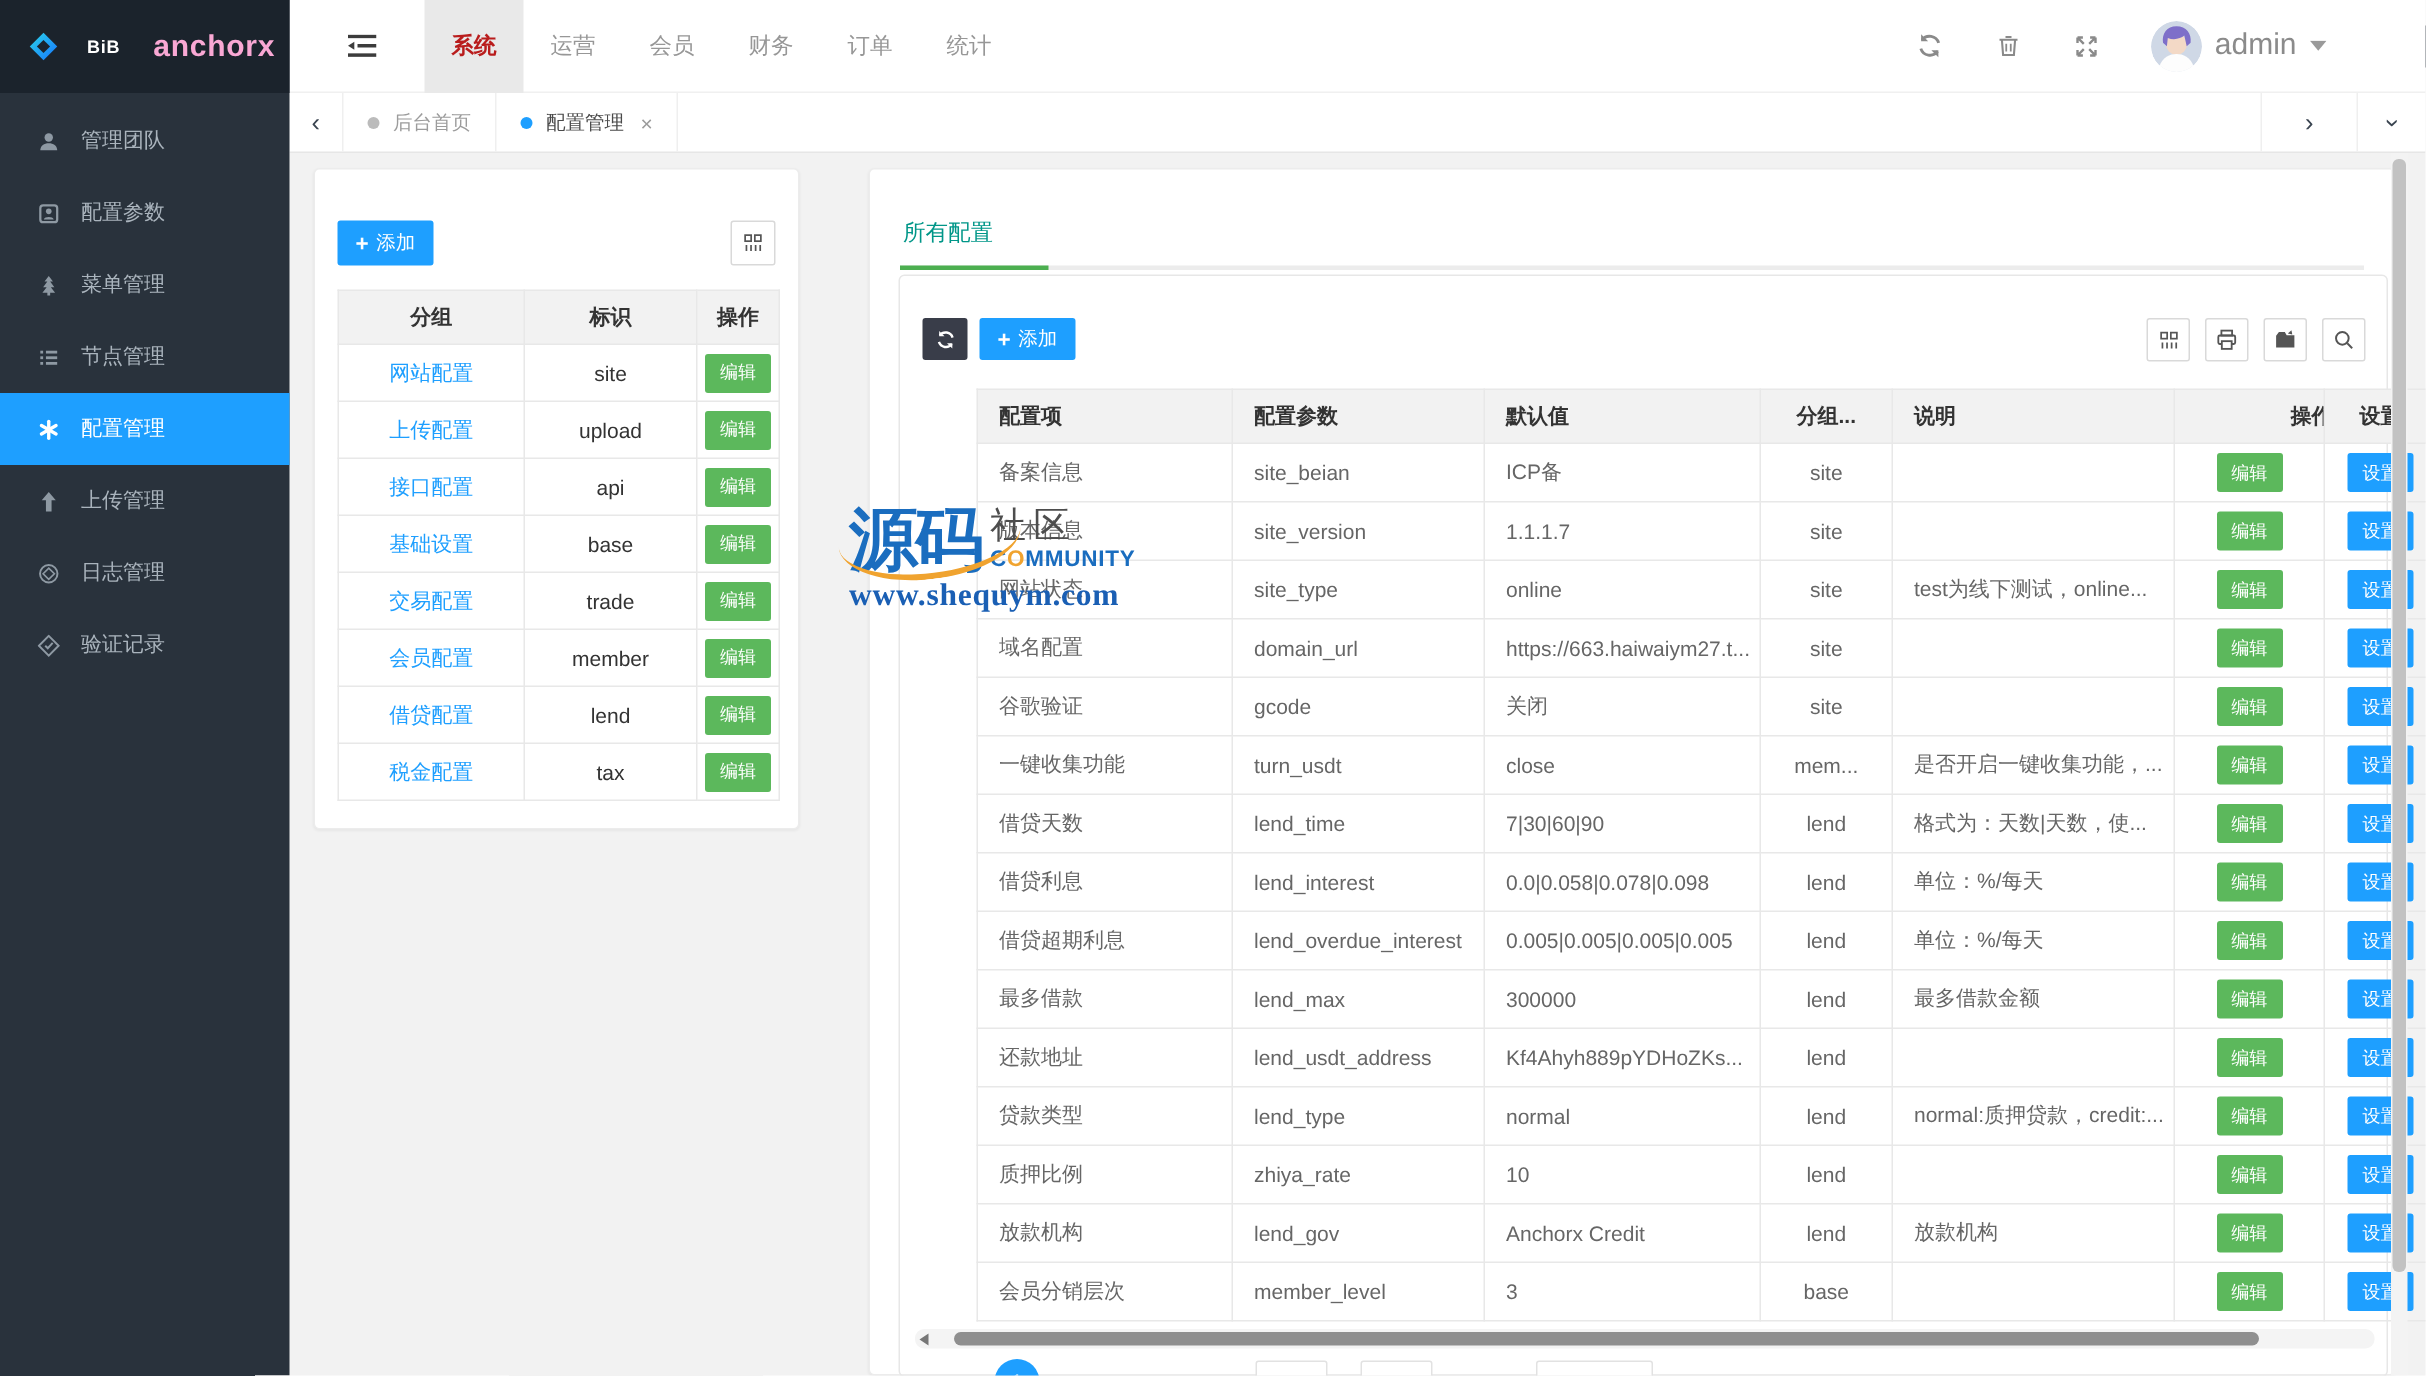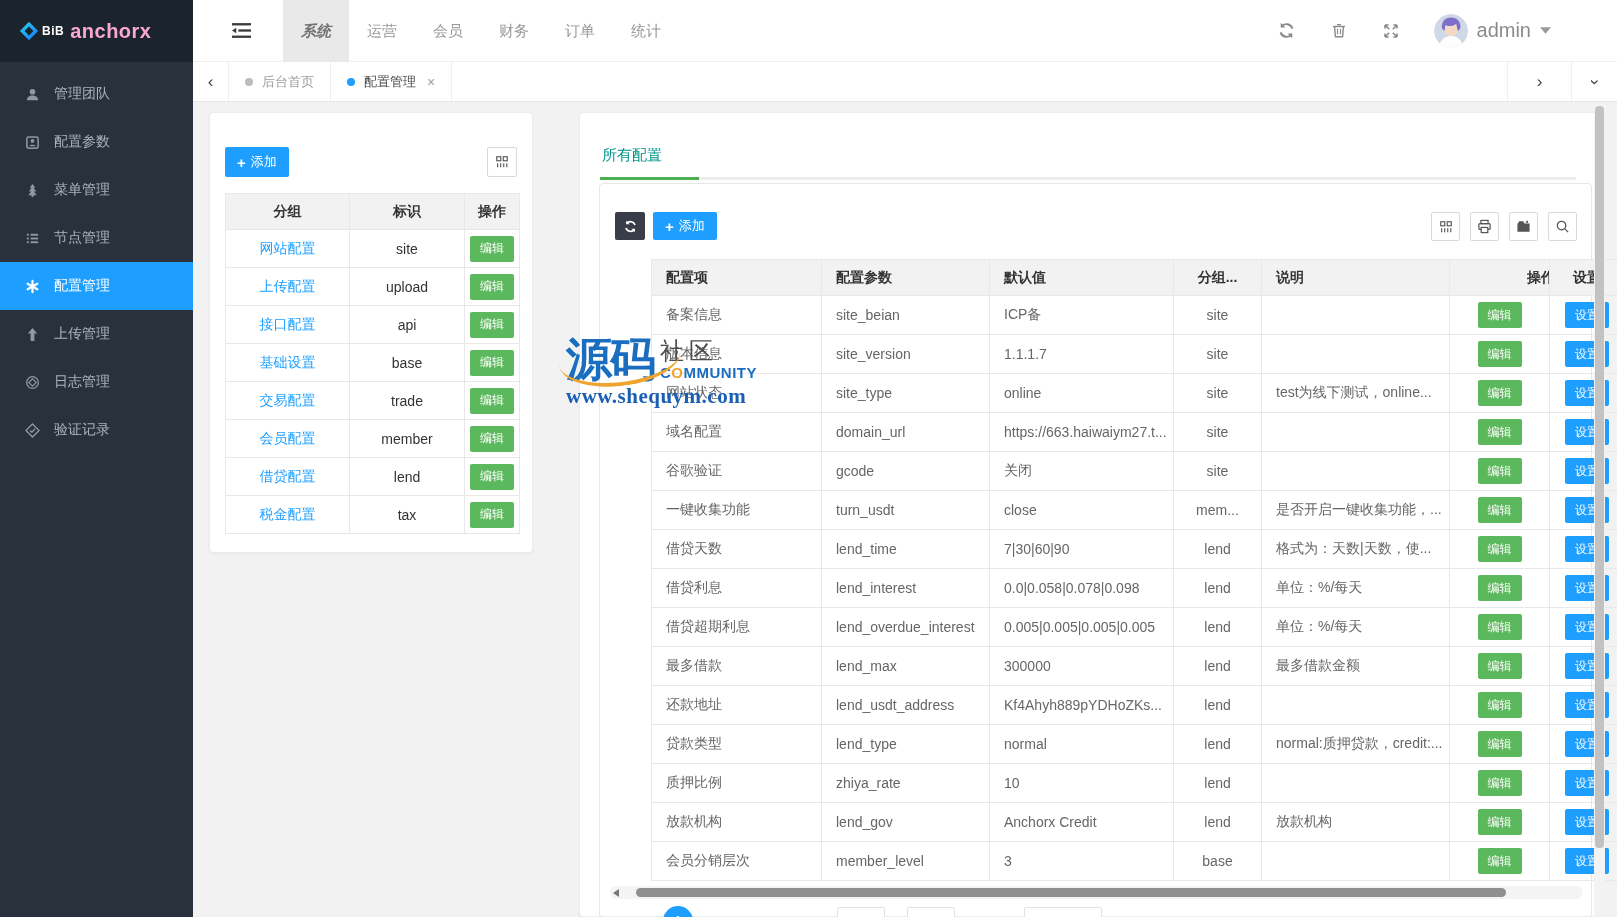--- a/index.html
+++ b/index.html
@@ -4,36 +4,36 @@
 <style>
   * { box-sizing: border-box; margin: 0; padding: 0; }
   html,body { width:1617px; height:917px; }
   body {
     position: relative; overflow: hidden;
     font-family: "Liberation Sans", sans-serif;
     background: #f2f2f2; color:#333;
   }
   
   .sidebar { position:absolute; left:0; top:0; width:193px; height:917px; background:#29323c; z-index:20; }
-  .logo { height:62px; background:#1b232c; display:flex; align-items:center; padding-left:18px; gap:2px; cursor:pointer; }
+  .logo { height:62px; background:#1b232c; display:flex; align-items:center; padding-left:18px; gap:18px; cursor:pointer; }
   .logo-badge { color:#fff; font-size:12px; font-weight:bold; letter-spacing:.5px; }
   .logo-name  { color:#f9a8d4; font-size:20px; font-weight:bold; margin-left:4px; letter-spacing:.5px; }
   .menu { padding-top:8px; }
   .menu-item { height:48px; display:flex; align-items:center; padding-left:24px; gap:14px; cursor:pointer; }
   .menu-item .mi-icon { width:16px; height:16px; color:#8e99a3; display:flex; align-items:center; justify-content:center; }
   .menu-item .mi-label { color:#aab4bd; font-size:14px; }
   .menu-item.active { background:#1E9FFF; }
   .menu-item.active .mi-icon { color:#fff; }
   .menu-item.active .mi-label { color:#fff; }
   
   .header { position:absolute; left:193px; top:0; width:1424px; height:62px; background:#fff; border-bottom:1px solid #f0f0f0; display:flex; align-items:center; z-index:10; }
   .hamburger { margin-left:36px; width:24px; height:24px; display:flex; align-items:center; justify-content:center; cursor:pointer; }
   .navtabs { display:flex; margin-left:30px; height:62px; }
   .nav-tab { width:66px; height:62px; line-height:62px; text-align:center; font-size:15px; color:#979797; cursor:pointer; }
-  .nav-tab.active { background:#e9e9e9; color:#737373; font-weight:bold;font-style:italic; }
+  .nav-tab.active { background:#e9e9e9; color:#b91c1c; font-weight:bold; }
   .header-right { margin-left:auto; margin-right:66px; display:flex; align-items:center; gap:34px; }
   .hicon { width:18px; height:18px; color:#8a8a8a; display:flex; align-items:center; justify-content:center; cursor:pointer; }
   .user-box { display:flex; align-items:center; gap:9px; cursor:pointer; }
   .avatar { width:34px; height:34px; border-radius:50%; overflow:hidden; }
   .user-name { font-size:20px; color:#8b8b8b; }
   .edge-dots { position:absolute; left:1611px; top:17px; width:10px; height:28px; background:#39424d; border-radius:3px; }
   
   .tabbar { position:absolute; left:193px; top:62px; width:1424px; height:40px; background:#fff; border-bottom:1px solid #e6e6e6; display:flex; align-items:stretch; z-index:10; }
   .tab-arrow { width:36px; display:flex; align-items:center; justify-content:center; font-size:17px; color:#3a4450; cursor:pointer; border-right:1px solid #efefef; }
   .crumb-tab { display:flex; align-items:center; padding:0 16px; gap:9px; border-right:1px solid #efefef; font-size:13px; cursor:pointer; }

